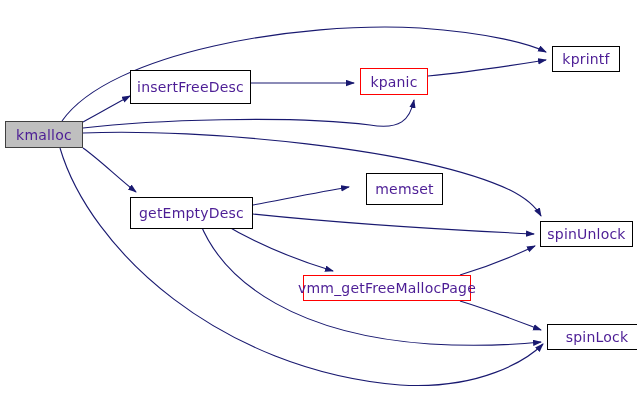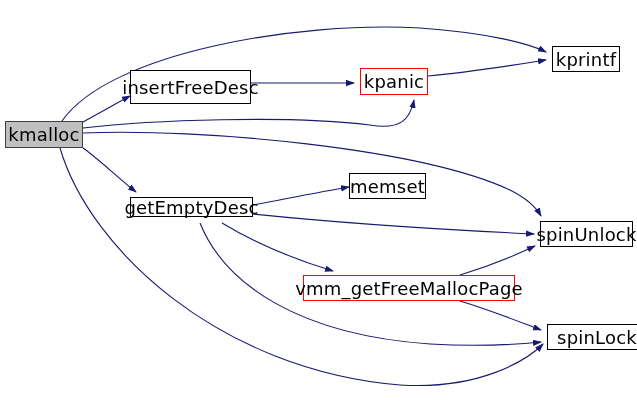--- a/index.html
+++ b/index.html
@@ -27,22 +27,22 @@
     height: 407px;
   }
   .node {
     position: absolute;
     box-sizing: border-box;
     display: flex;
     align-items: center;
     justify-content: center;
     background: #ffffff;
     border: 1px solid #000000;
-    font-size: 18px;
-    color: #000000;
+    font-size: 14px;
+    color: #4c1d95;
     letter-spacing: 0.2px;
     white-space: nowrap;
     z-index: 3;
   }
   .node.current {
     background: #bfbfbf;
     border: 1px solid #404040;
     justify-content: center;
   }
   .node.external {
@@ -105,33 +105,33 @@
   </div>
 
   <div class="node external" style="left:360px; top:68px; width:68px; height:27px;">
     <span class="node-label">kpanic</span>
   </div>
 
   <div class="node" style="left:552px; top:46px; width:68px; height:26px;">
     <span class="node-label">kprintf</span>
   </div>
 
-  <div class="node" style="left:130px; top:197px; width:123px; height:20px;">
+  <div class="node" style="left:130px; top:197px; width:123px; height:32px;">
     <span class="node-label">getEmptyDesc</span>
   </div>
 
-  <div class="node" style="left:349px; top:173px; width:77px; height:26px;">
+  <div class="node" style="left:366px; top:173px; width:77px; height:32px;">
     <span class="node-label">memset</span>
   </div>
 
   <div class="node" style="left:540px; top:221px; width:93px; height:26px;">
     <span class="node-label">spinUnlock</span>
   </div>
 
-  <div class="node external" style="left:303px; top:275px; width:212px; height:26px;">
+  <div class="node external" style="left:303px; top:275px; width:168px; height:26px;">
     <span class="node-label">vmm_getFreeMallocPage</span>
   </div>
 
   <div class="node" style="left:547px; top:324px; width:100px; height:26px;">
     <span class="node-label">spinLock</span>
   </div>
 
 </div>
 
 </body></html>

